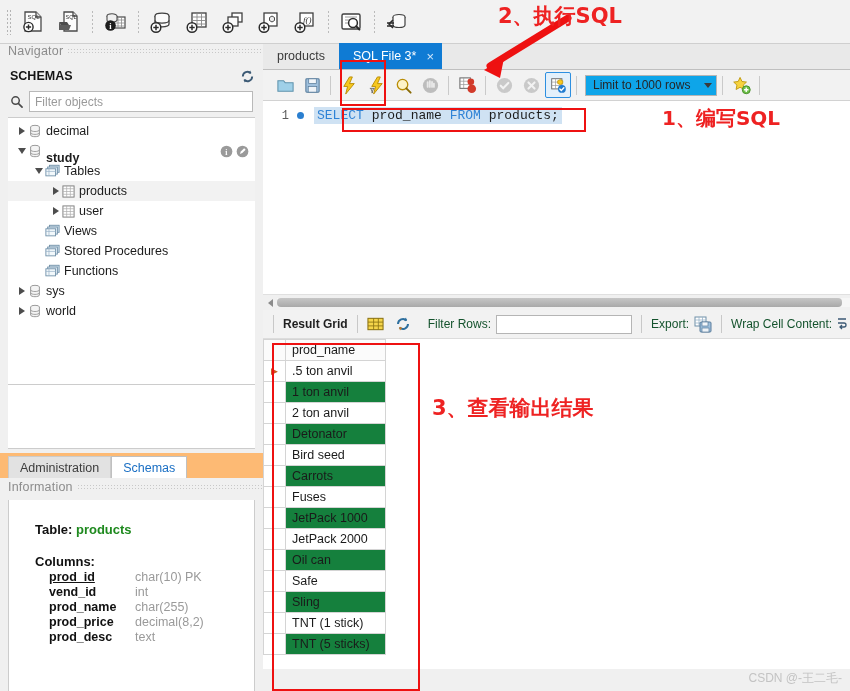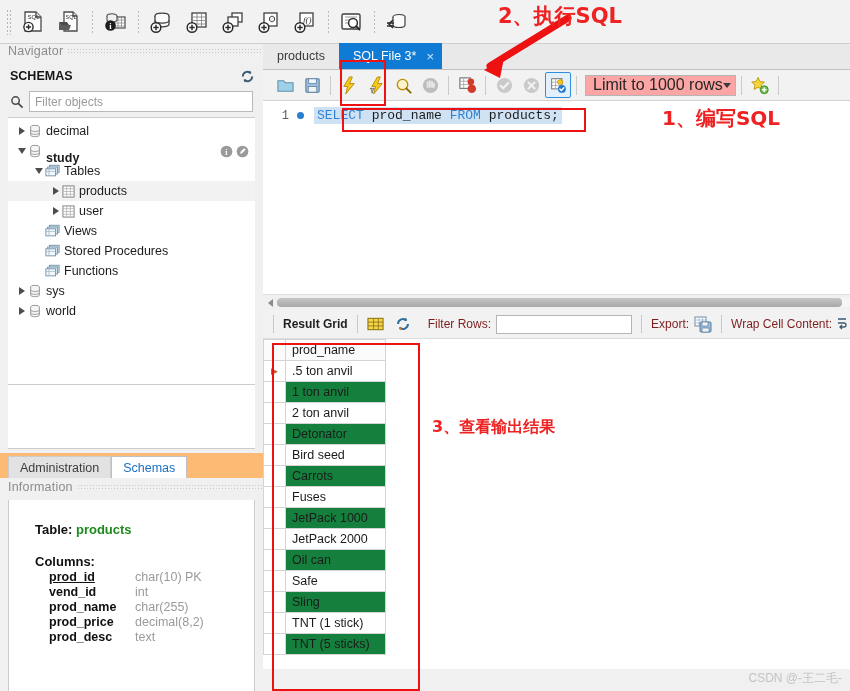--- a/index.html
+++ b/index.html
@@ -149,22 +149,22 @@
     background: #f2f2f2; border-bottom: 1px solid #d2d2d2; padding-left: 9px;
   }
   .sql-btn {
     width: 26px; height: 26px; display: flex; align-items: center;
     justify-content: center; border-radius: 2px;
   }
   .sql-btn.framed { border: 1px solid #2d8fe0; background: #e3f0fb; }
   .sql-sep { width: 1px; height: 19px; background: #cacaca; margin: 0 4px; }
   .limit-box {
     height: 21px; min-width: 132px; border: 1px solid #b5b5b5;
-    background: #fca5a5; display: flex; align-items: center;
-    padding: 0 4px 0 7px; margin-left: 3px; font-size: 16px; color: #262626;
+    background: #0ea5e9; display: flex; align-items: center;
+    padding: 0 4px 0 7px; margin-left: 3px; font-size: 12px; color: #262626;
   }
   .limit-box .caret {
     margin-left: auto; border-left: 4px solid transparent;
     border-right: 4px solid transparent; border-top: 5px solid #3a3a3a;
   }
 
   .code-area {
     background: #ffffff; height: 193px; position: relative; overflow: hidden;
   }
   .code-line { display: flex; align-items: center; height: 19px; margin-top: 5px; }
@@ -202,21 +202,21 @@
     background: linear-gradient(#c6c6c6, #a8a8a8);
   }
 
   
   .rg-toolbar {
     height: 29px; display: flex; align-items: center; gap: 5px;
     background: #f2f2f2; padding-left: 6px; border-bottom: 1px solid #dcdcdc;
   }
   .rg-sep { width: 1px; height: 18px; background: #c8c8c8; margin: 0 4px; }
   .rg-label { font-size: 12px; color: #1f1f1f; font-weight: bold; }
-  .rg-text { font-size: 12px; color: #7f1d1d; }
+  .rg-text { font-size: 12px; color: #14532d; }
   .filter-rows-input {
     width: 136px; height: 19px; border: 1px solid #b5b5b5; background: #fff;
   }
 
   .grid-wrap { background: #ffffff; height: 330px; overflow: hidden; position: relative; }
   .grid-table { border-collapse: collapse; }
   .grid-table th, .grid-table td {
     border: 1px solid #d4d4d4; height: 21px; font-size: 12.5px;
     font-weight: normal; color: #1a1a1a; padding: 0 6px; text-align: left;
   }
@@ -786,16 +786,16 @@
 
   <svg class="ann" style="left:380px; top:8px;" width="200" height="75" viewBox="0 0 200 75">
     <path d="M188 10 L110 58" stroke="#ee1111" stroke-width="7" stroke-linecap="round"></path>
     <path d="M104 62 L124 50 L120 70 Z" fill="#ee1111"></path>
   </svg>
 
   <div class="ann" style="left:498px; top:2px; font-size:21px;">2、执行SQL</div>
 
   <div class="ann" style="left:662px; top:105px; font-size:20px;">1、编写SQL</div>
 
-  <div class="ann" style="left:432px; top:417px; font-size:16px;">3、查看输出结果</div>
+  <div class="ann" style="left:432px; top:394px; font-size:21px;">3、查看输出结果</div>
 
   <div class="watermark">CSDN @-王二毛-</div>
 </div>
 
 </body></html>

